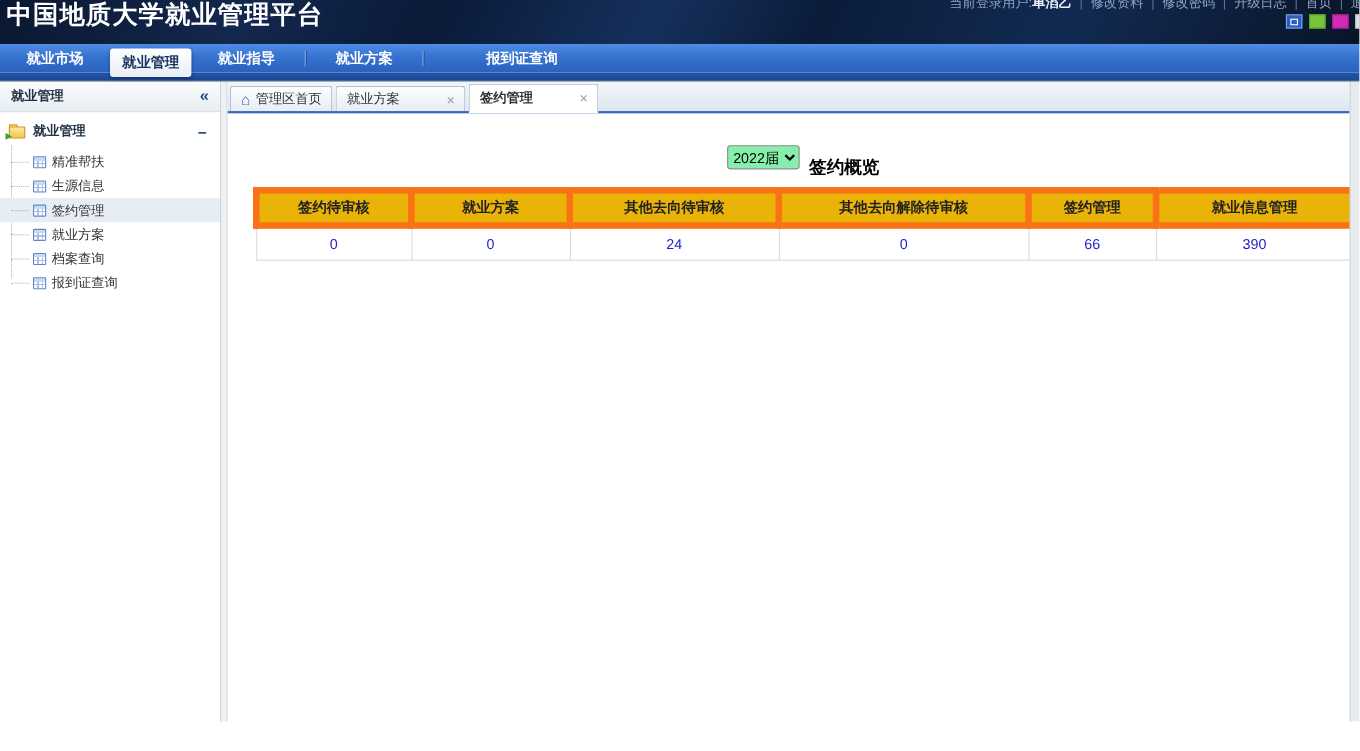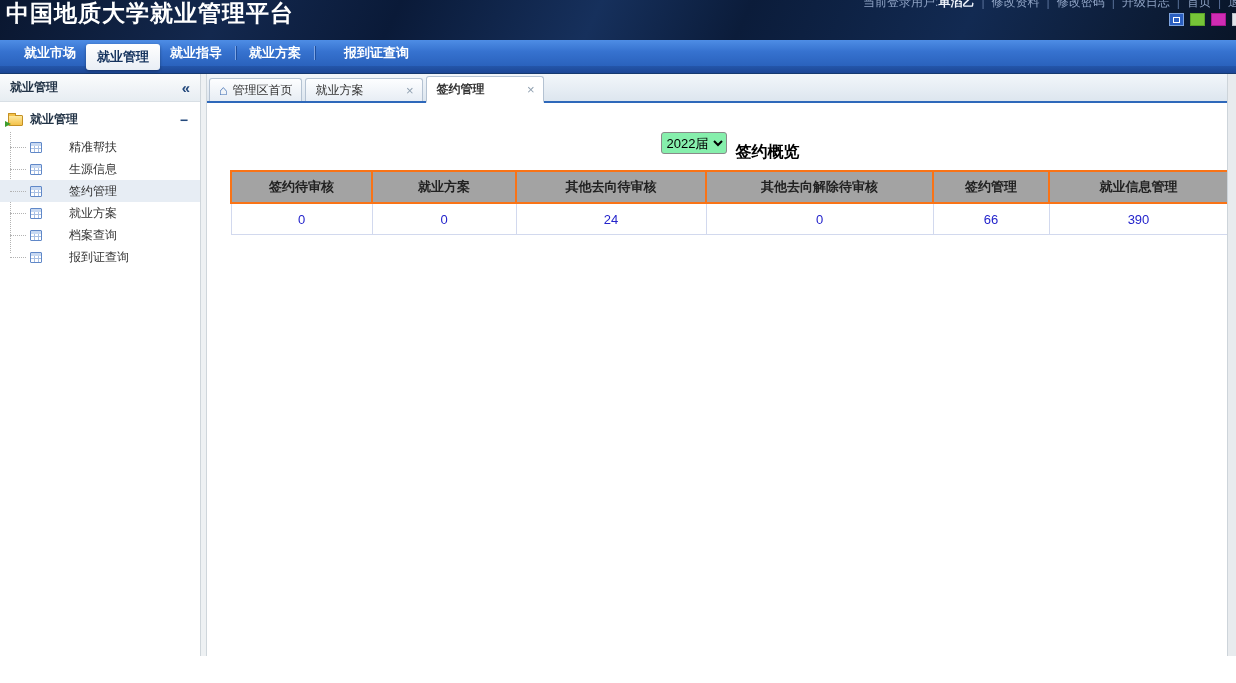--- a/index.html
+++ b/index.html
@@ -20,21 +20,21 @@
   .swatch { width:15px; height:13px; border:1px solid rgba(255,255,255,0.35); }
   .swatch-blue { background:#2b5fc0; border:1px solid #7da4e0; display:flex; align-items:center; justify-content:center; }
   .swatch-blue i { display:block; width:7px; height:6px; border:1px solid #ffffff; }
   .swatch-green { background:#76c438; border-color:#5aa42a; }
   .swatch-magenta { background:#d02cb4; border-color:#a81a90; }
   .swatch-silver { background:#dfe3e8; border-color:#b8bec6; }
 
   
   .nav { position:absolute; left:0; top:40px; width:1236px; height:26px;
     background:linear-gradient(#4e8de5 0%,#3672cf 45%,#2a62bd 100%);
-    display:flex; align-items:center; padding-left:14px; overflow:visible; z-index:6; }
+    display:flex; align-items:center; padding-left:14px; overflow:visible; z-index:6;gap:14px; }
   .nav-item { color:#ffffff; font-size:13px; font-weight:bold; padding:0 10px; line-height:26px; white-space:nowrap; cursor:pointer; }
   .nav-item.active { background:linear-gradient(#ffffff,#e9eef5); color:#15335e; border-radius:3px;
     align-self:flex-start; margin-top:4px; height:26px; line-height:26px; padding:0 11px;
     box-shadow:0 1px 3px rgba(0,0,0,0.35); position:relative; z-index:7; }
   .nav-sep { width:1px; height:14px; background:#7fa6e4; box-shadow:1px 0 0 #1e4fa0; margin:0 3px; }
   .nav-gap { width:16px; }
   .nav-strip { position:absolute; left:0; top:66px; width:1236px; height:8px;
     background:linear-gradient(#2456aa,#1c4695); border-bottom:1px solid #16396f; z-index:5; }
 
   
@@ -57,21 +57,21 @@
   .tree-root-label { font-size:12px; font-weight:bold; color:#223346; }
   .tree-minus { position:absolute; right:12px; font-size:14px; font-weight:bold; color:#24497c; cursor:pointer; }
   .folder { position:relative; width:15px; height:11px; background:linear-gradient(#fde9a0,#f4c24a);
     border:1px solid #c49023; border-radius:1px; margin-top:2px; flex:0 0 auto; }
   .folder::before { content:""; position:absolute; top:-3px; left:-1px; width:6px; height:2px;
     background:#f4c24a; border:1px solid #c49023; border-bottom:none; border-radius:1px 1px 0 0; }
   .folder::after { content:""; position:absolute; left:-4px; bottom:-2px; width:0; height:0;
     border-top:3px solid transparent; border-bottom:3px solid transparent; border-left:6px solid #3f9e2d; }
   .tree-items { position:relative; margin-top:2px; }
   .tree-items::before { content:""; position:absolute; left:10px; top:-4px; height:calc(100% - 11px); border-left:1px dotted #b3b3b3; }
-  .tree-item { position:relative; height:22px; display:flex; align-items:center; padding-left:30px; font-size:12px; color:#333; cursor:pointer;gap:22px; }
+  .tree-item { position:relative; height:22px; display:flex; align-items:center; padding-left:30px; font-size:12px; color:#333; cursor:pointer; }
   .tree-item::before { content:""; position:absolute; left:10px; top:11px; width:16px; border-top:1px dotted #b3b3b3; }
   .tree-item.selected { background:#e7edf4; }
   .tree-item .lbl { margin-left:5px; }
   .tbl-icon { display:inline-block; width:12px; height:11px; flex:0 0 auto;
     background:
       linear-gradient(180deg,#c8d9f2 0 3px, rgba(0,0,0,0) 3px),
       repeating-linear-gradient(90deg, rgba(0,0,0,0) 0 3px, #a9c0e4 3px 4px),
       repeating-linear-gradient(0deg, rgba(0,0,0,0) 0 3px, #a9c0e4 3px 4px),
       #ffffff;
     border:1px solid #6088c8; border-radius:1px; }
@@ -89,21 +89,21 @@
   .tab .close { color:#90a0b0; font-size:13px; font-weight:normal; margin-left:18px; line-height:1; cursor:pointer; }
 
   
   .toolbar { position:absolute; left:0; top:49px; width:100%; display:flex; justify-content:center; align-items:center; }
   .toolbar-inner { display:flex; align-items:center; margin-left:26px; }
   .year-select { height:22px; font-size:13px; font-family:"Liberation Sans","DejaVu Sans",sans-serif;
     border:1px solid #8a8a8a; border-radius:3px; background:#86efac; color:#000; padding:0 1px; }
   .overview-title { font-size:16px; font-weight:bold; color:#000; margin-left:9px; white-space:nowrap;margin-top:19px; }
 
   table.summary { position:absolute; left:23px; top:96px; width:997px; border-collapse:collapse; table-layout:fixed; }
-  table.summary th { background:#a3a3a3; border:2px solid #f97316; height:32px;
+  table.summary th { background:#eab308; border:6px solid #f97316; height:32px;
     font-size:13px; font-weight:bold; color:#222; text-align:center; }
   table.summary td { background:#ffffff; border:1px solid #d2d9ee; border-top:1px solid #c9d2ea; height:31px; text-align:center; }
   table.summary td a { color:#2323cb; text-decoration:none; font-size:13px; cursor:pointer; }
 </style>
 </head>
 <body>
 
 <div class="page">
 
   <div class="header">

